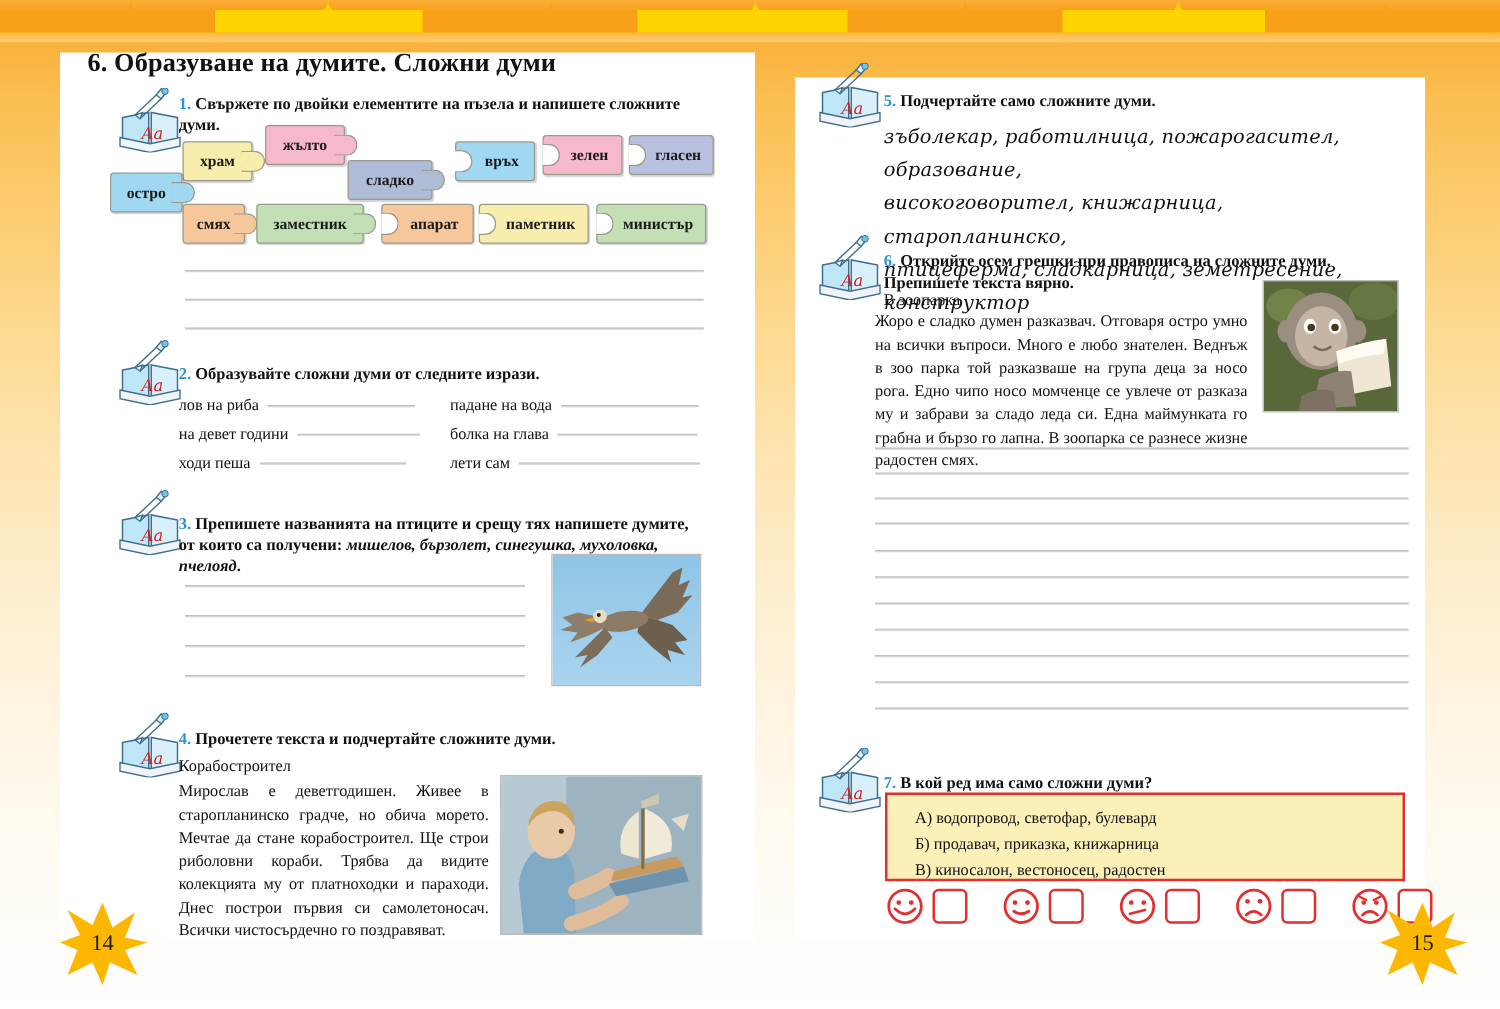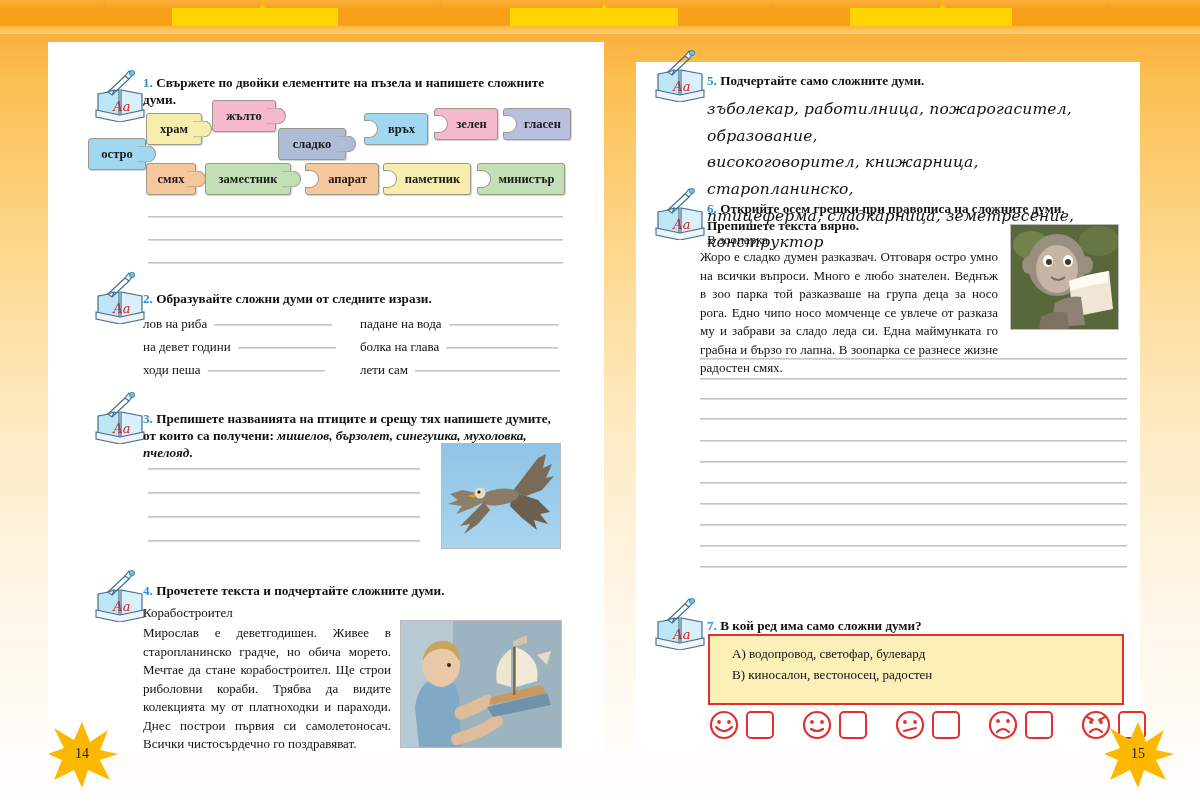--- a/index.html
+++ b/index.html
@@ -85,21 +85,21 @@
   
   .sm-row{position:absolute;display:flex;align-items:center;}
   .sm-grp{display:flex;align-items:center;margin-right:28px;}
   .sm-grp svg{display:block;}
   .chk{width:24px;height:24px;border:2px solid #e03030;border-radius:5px;margin-left:7px;}
 
   
   .pstar{position:absolute;width:72px;height:72px;}
   .pstar svg{position:absolute;inset:0;}
   .pstar span{position:absolute;inset:0;display:flex;align-items:center;
-     justify-content:center;font-size:14px;color:#1a1a1a;font-weight:normal;}
+     justify-content:center;font-size:18px;color:#1a1a1a;font-weight:normal;}
 </style>
 </head>
 <body>
 
 <div id="page">
 
   <div id="ribbon">
     <div class="band b1"></div>
     <div class="band b2"></div>
     <div class="band b3"></div>
@@ -112,20 +112,21 @@
     <div class="star" style="left:428px;">✦</div>
     <div class="star starY" style="left:592px;">✦</div>
     <div class="star" style="left:760px;">✦</div>
     <div class="star starY" style="left:930px;">✦</div>
     <div class="star" style="left:1096px;">✦</div>
   </div>
 
   <div class="sheet" id="sheetL"></div>
   <div class="sheet" id="sheetR"></div>
 
+  <div class="chapter-title">6. Образуване на думите. Сложни думи</div>
 
   <div class="bookicon" style="left:92px;top:70px;">
     <svg viewBox="0 0 56 52">
       <path d="M6 24 L27 20 L27 46 L6 44 Z" fill="#bfe6f7" stroke="#3f6f8f" stroke-width="1.2"></path>
       <path d="M50 24 L29 20 L29 46 L50 44 Z" fill="#d9f0fb" stroke="#3f6f8f" stroke-width="1.2"></path>
       <path d="M4 40 L28 45 L52 40 L52 47 L28 52 L4 47 Z" fill="#f0f4f8" stroke="#3f6f8f" stroke-width="1.1"></path>
       <text x="21" y="41" font-family="DejaVu Serif,serif" font-style="italic" font-size="13" fill="#cc2222">Аа</text>
       <g stroke="#3f6f8f" stroke-width="1.1" fill="none">
         <path d="M16 22 L33 6"></path>
           <path d="M20 25 L37 9"></path>
@@ -418,20 +419,21 @@
       <circle cx="40" cy="3" r="2.6" fill="#6cc6e8" stroke="#3f6f8f" stroke-width=".8"></circle>
     </svg>
   </div>
   <div class="ex prompt" style="left:707px;top:617px;width:400px;">
     <span class="num">7.</span>
     <span>В кой ред има само сложни думи?</span>
   </div>
 
   <div id="quizbox" style="left:708px;top:634px;width:412px;height:67px;">
     <div class="opt" style="margin-top:7px;">А) водопровод, светофар, булевард</div>
+    <div class="opt">Б) продавач, приказка, книжарница</div>
     <div class="opt">В) киносалон, вестоносец, радостен</div>
   </div>
 
   <div class="sm-row" style="left:709px;top:710px;">
     <div class="sm-grp">
       <svg width="30" height="30" viewBox="0 0 30 30">
         <circle cx="15" cy="15" r="13" fill="none" stroke="#e03030" stroke-width="2.2"></circle>
         <circle cx="10" cy="12" r="1.9" fill="#e03030"></circle>
           <circle cx="20" cy="12" r="1.9" fill="#e03030"></circle>
         <path d="M7 17 Q15 25 23 17" stroke="#e03030" stroke-width="2.2" fill="none" stroke-linecap="round"></path>

